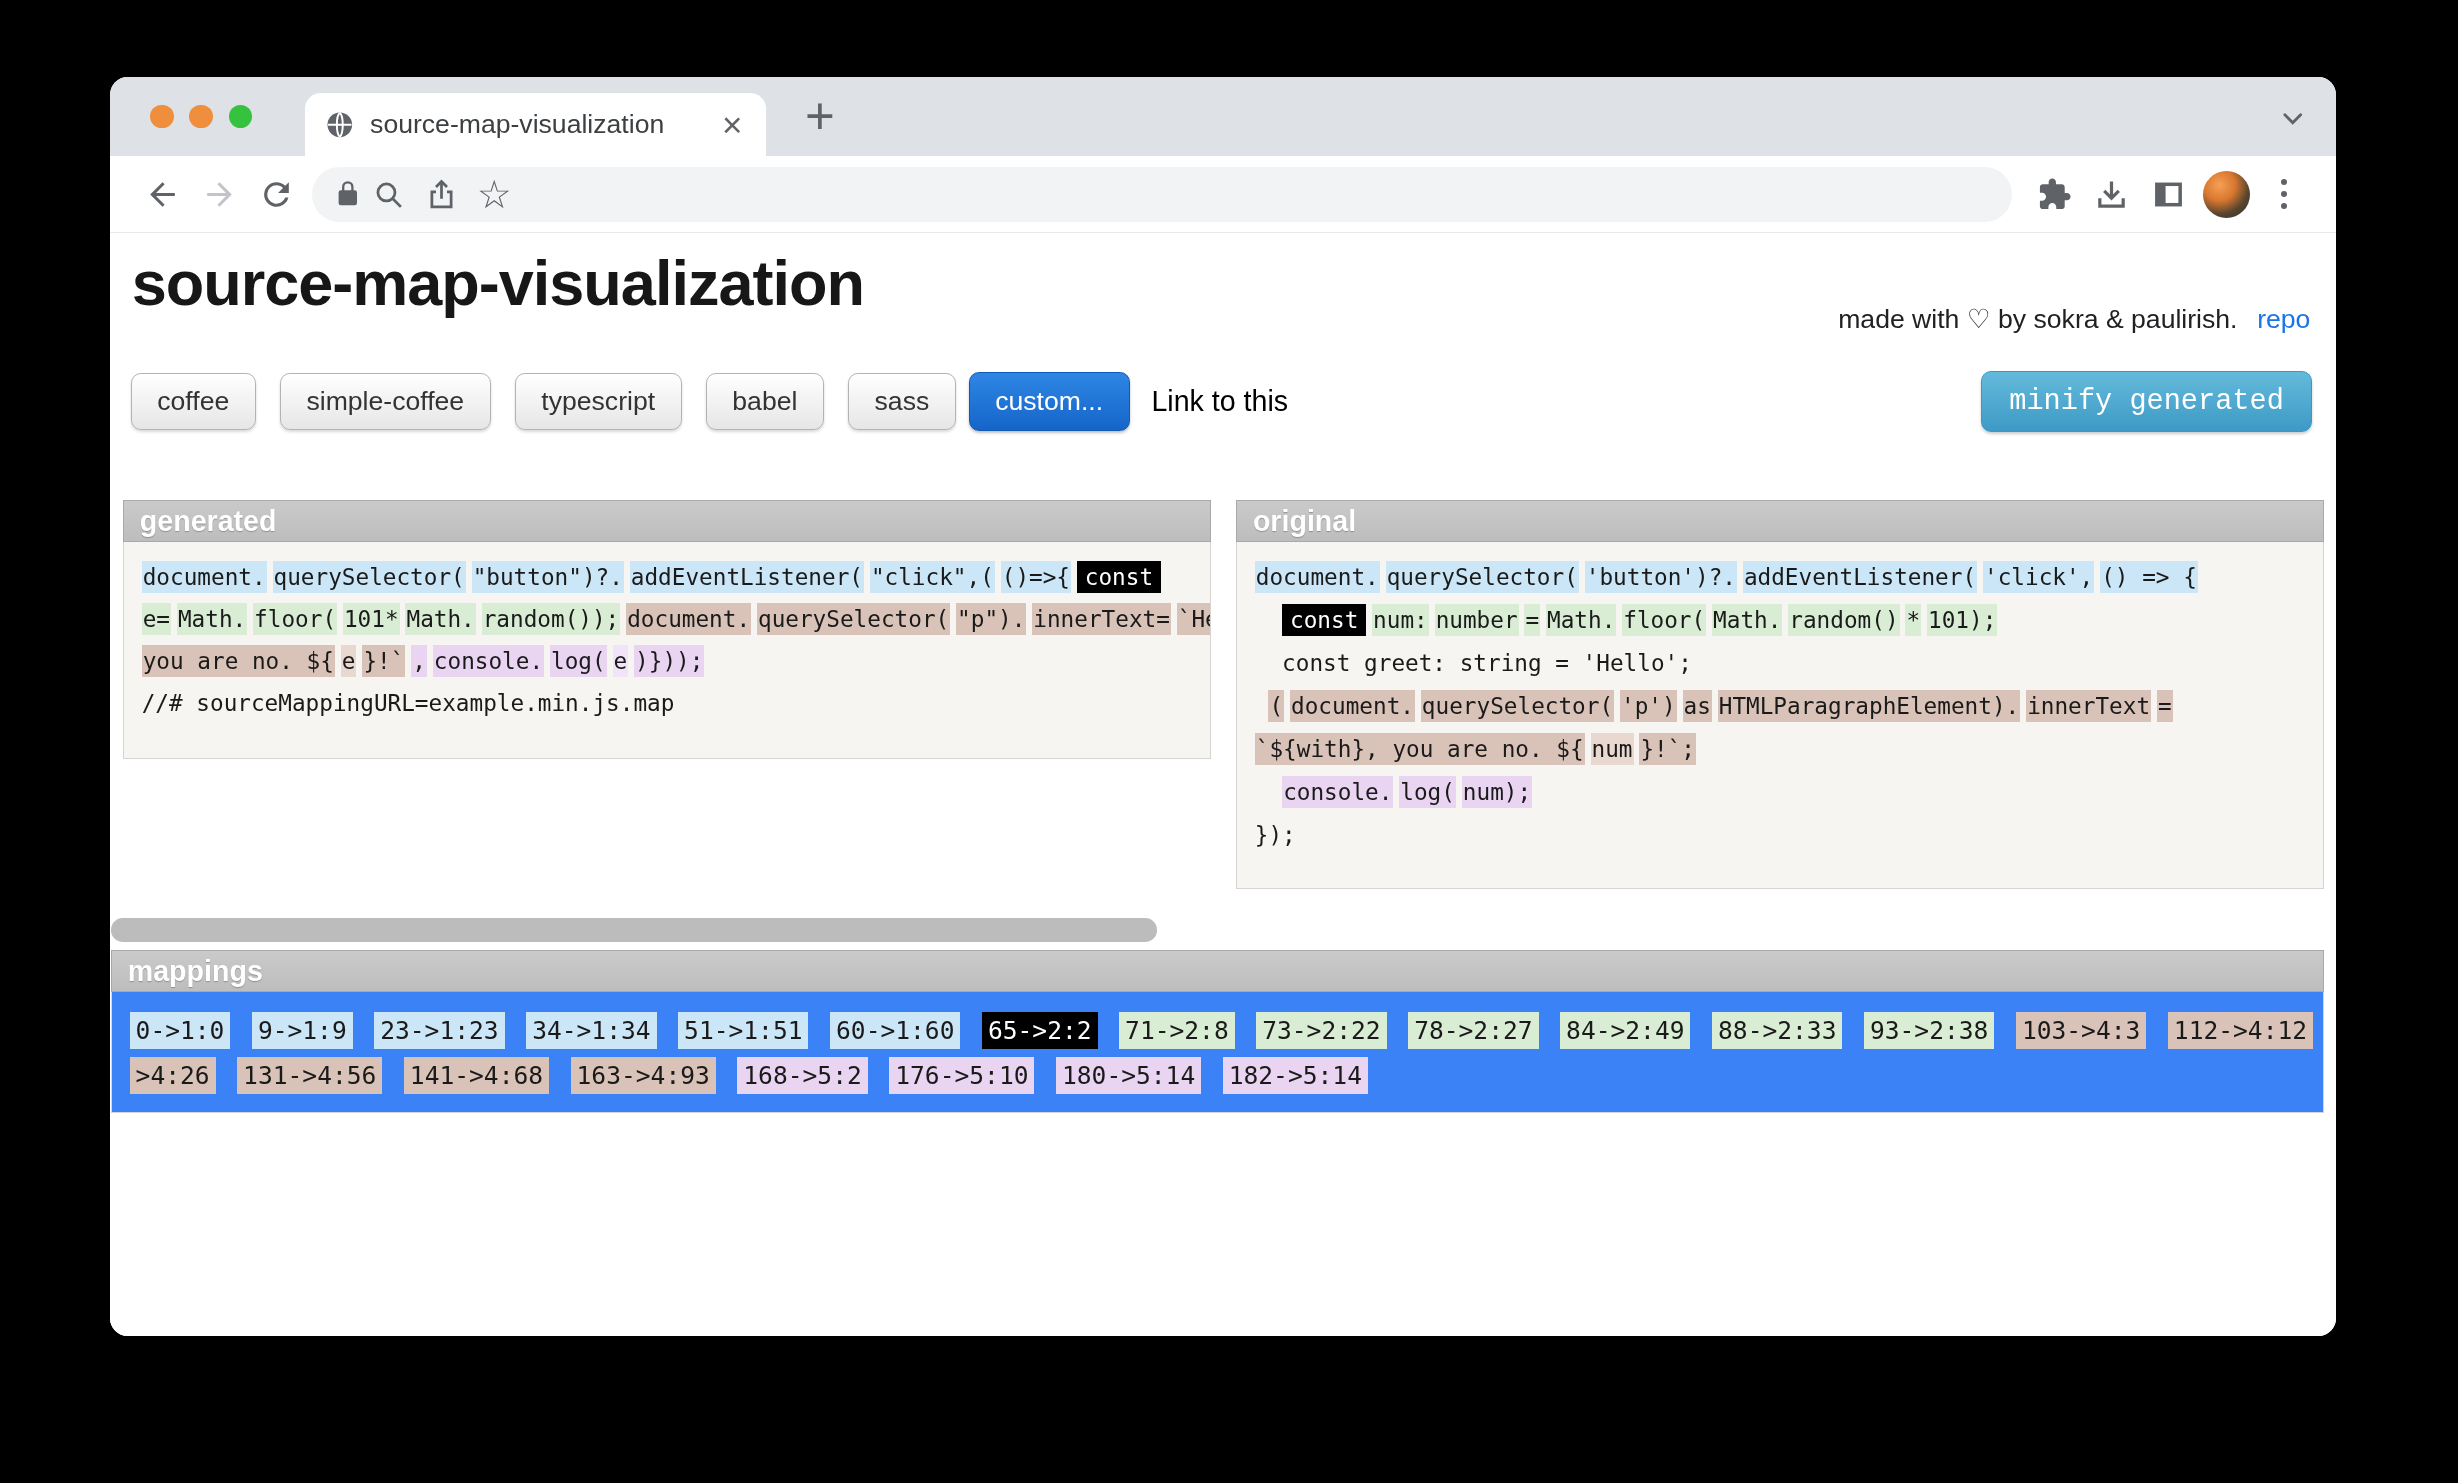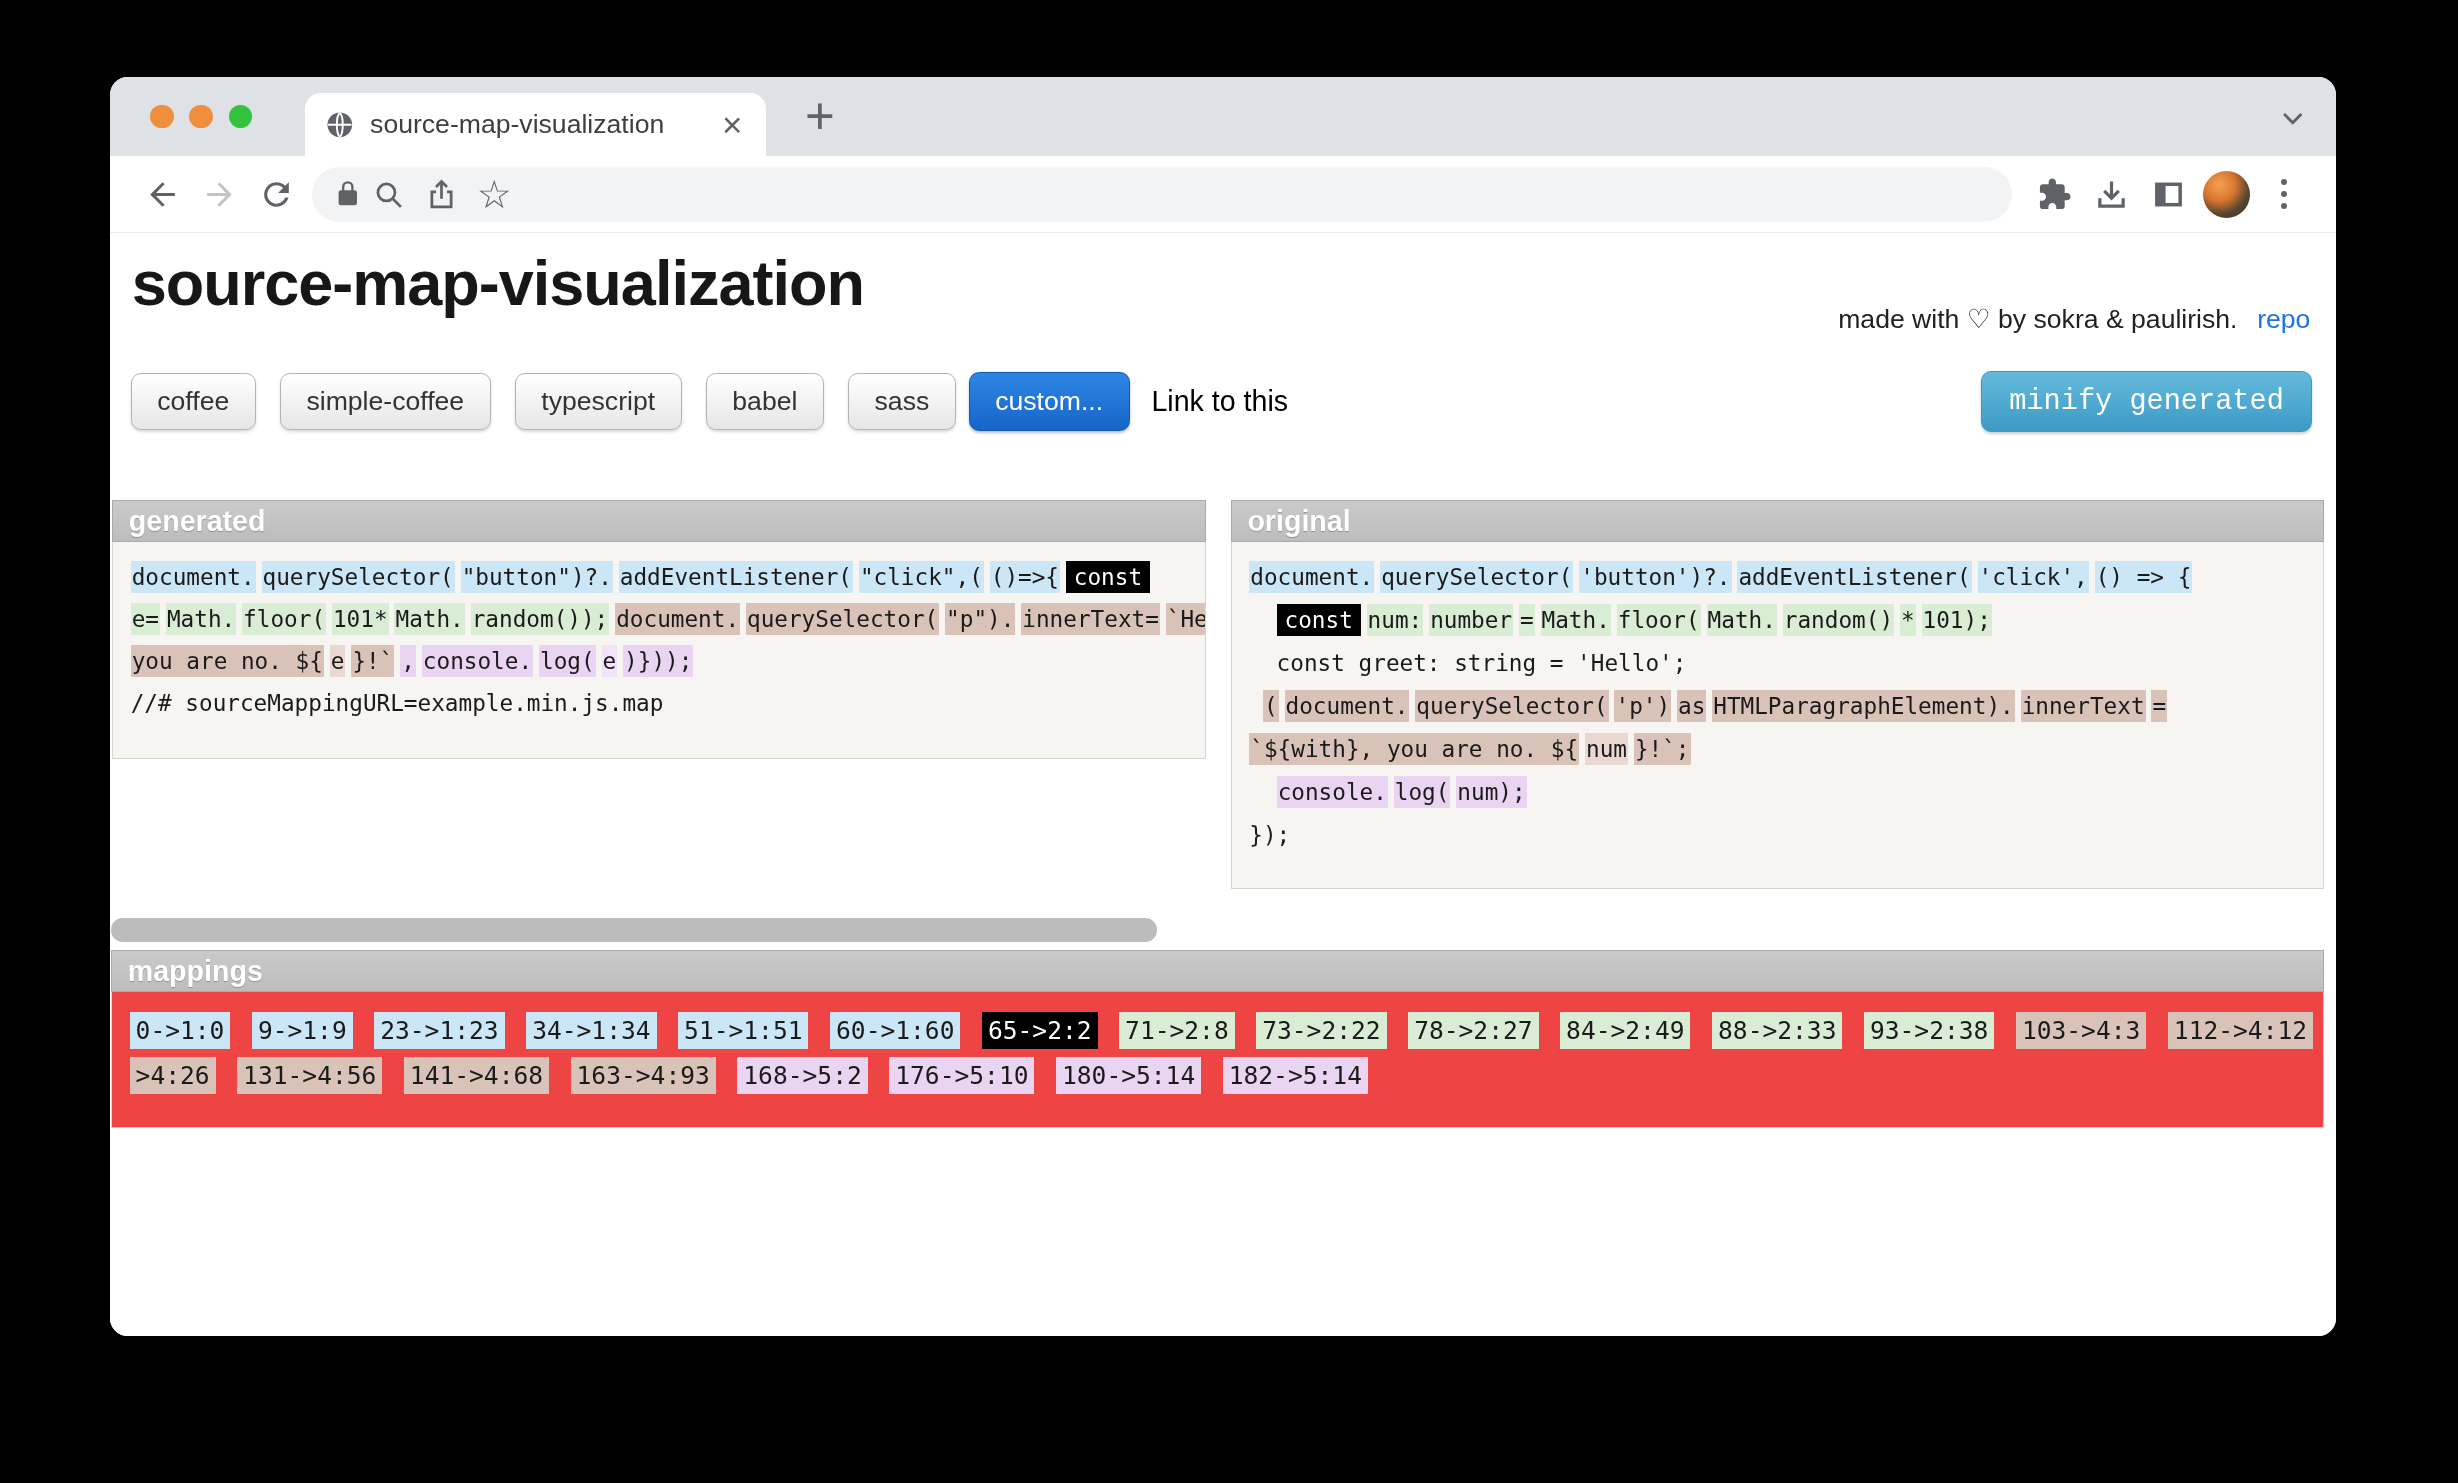--- a/index.html
+++ b/index.html
@@ -52,21 +52,21 @@
   .active-btn { font-family:"Liberation Sans",sans-serif; font-size:26.6px; color:#fff; padding:12.8px 25.6px;
             border:1px solid #1258b5; border-radius:9.9px; background:linear-gradient(#2e86e4,#1565c8);
             box-shadow:0 2px 3px rgba(0,0,0,.25); margin-left:12.8px; cursor:pointer; }
   .link-to-this { font-size:28.6px; color:#000000; text-decoration:none; margin-left:21.7px; }
   .ctrl-spacer { flex:1; }
   .minify-btn { font-family:Liberation Mono, monospace; font-size:28.6px; color:#fff; padding:12.8px 27.6px;
             border:1px solid #3b97c3; border-radius:10px; background:linear-gradient(#64badb,#3d9ac6);
             box-shadow:0 2px 3px rgba(0,0,0,.2); cursor:pointer; }
 
   
-  .panels { position:absolute; top:267px; left:2px; right:11.8px; display:flex; gap:25px; }
+  .panels { position:absolute; top:267px; left:13px; right:11.8px; display:flex; gap:25px; }
   .panel { flex:1 1 0; min-width:0; }
   .panel-h { height:42px; background:linear-gradient(#cacaca,#bdbdbd); border:1px solid #a9a9a9;
              color:#fff; font-weight:700; font-size:28.6px; display:flex; align-items:center; padding:0 15.8px;
              text-shadow:0 1px 1px rgba(0,0,0,.25); }
   .panel-b { background:#f6f5f2; border:1px solid #d6d4d0; border-top:none; padding:13.8px 17.7px; overflow:hidden; }
   .gen-body { height:217px; }
   .orig-body { height:347px; }
 
   .code-line { white-space:pre; font-family:"DejaVu Sans Mono",monospace; font-size:22.7px; line-height:42px; color:#1a1a1a; }
   .orig .code-line { line-height:43px; }
@@ -76,21 +76,21 @@
   .c-green { background:#d9ecd4; }
   .c-brown { background:#d9c2b7; }
   .c-brownlight { background:#e8d8cf; }
   .c-purple { background:#e9d4f1; }
   .c-purplelight { background:#f2e4f8; }
   .c-black { background:#000; color:#fff; padding:3px 7.9px; }
 
   .hscroll { position:absolute; top:685px; left:1px; width:1046px; height:23.6px; border-radius:11.8px; background:#bcbcbc; }
 
   .mappings { position:absolute; top:717px; left:1px; right:11.8px; }
-  .map-body { height:136px; background:#ef4444; border:1px solid #d6d4d0; border-top:none; padding:15.8px 17.7px; overflow:hidden; }
+  .map-body { height:121px; background:#3b82f6; border:1px solid #d6d4d0; border-top:none; padding:15.8px 17.7px; overflow:hidden; }
   .map-row { white-space:nowrap; font-family:"DejaVu Sans Mono",monospace; font-size:24.6px; line-height:45px; color:#1a1a1a; }
   .chip { padding:3.9px 5.9px; margin-right:21.7px; }
 
   svg { display:block; }
 </style>
 </head>
 <body>
 
 <div class="stage">
   <div class="window">

